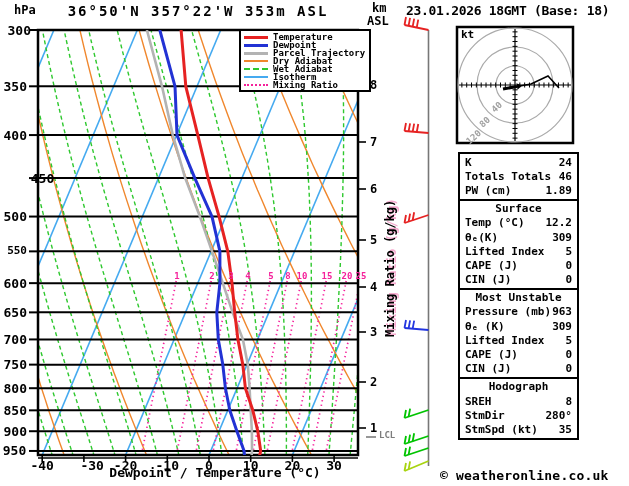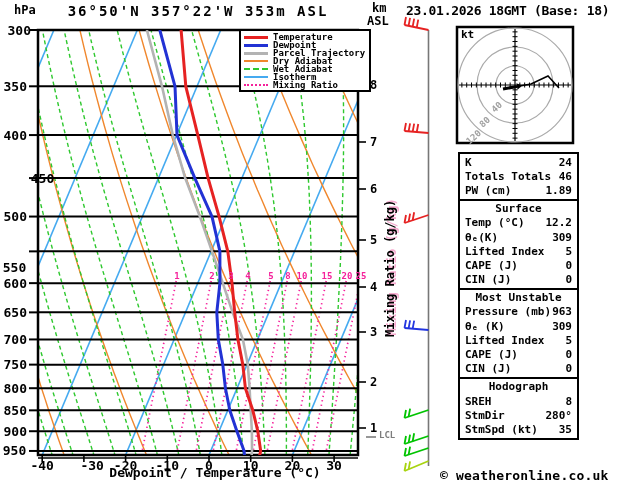--- a/index.html
+++ b/index.html
@@ -365,21 +365,21 @@
           <span class="tval">35</span>
         </div>
       </div>
     </div>
   <div id="labels">
       <div style="left: 6px; top: 23.5px; width: 25px; text-align: right; font-size: 13px;">300</div>
       <div style="left: 2px; top: 79.7958px; width: 25px; text-align: right; font-size: 13px;">350</div>
       <div style="left: 2px; top: 128.561px; width: 25px; text-align: right; font-size: 13px;">400</div>
       <div style="left: 2px; top: 171.576px; width: 25px; text-align: center; font-size: 13px; margin-left: 28px;">450</div>
       <div style="left: 2px; top: 210.054px; width: 25px; text-align: right; font-size: 13px;">500</div>
-      <div style="left: 2px; top: 244.861px; width: 25px; text-align: center; font-size: 13px; margin-top: 16px;">550</div>
+      <div style="left: 2px; top: 244.861px; width: 25px; text-align: right; font-size: 11px;">550</div>
       <div style="left: 2px; top: 276.637px; width: 25px; text-align: right; font-size: 13px;">600</div>
       <div style="left: 2px; top: 305.869px; width: 25px; text-align: right; font-size: 13px;">650</div>
       <div style="left: 2px; top: 332.933px; width: 25px; text-align: right; font-size: 13px;">700</div>
       <div style="left: 2px; top: 358.129px; width: 25px; text-align: right; font-size: 13px;">750</div>
       <div style="left: 2px; top: 381.699px; width: 25px; text-align: right; font-size: 13px;">800</div>
       <div style="left: 2px; top: 403.839px; width: 25px; text-align: right; font-size: 13px;">850</div>
       <div style="left: 2px; top: 424.713px; width: 25px; text-align: right; font-size: 13px;">900</div>
       <div style="left: 2px; top: 444.459px; width: 25px; text-align: center; font-size: 13px;">950</div>
       <div style="left: 22.2px; top: 459px; width: 40px; text-align: center; font-size: 13px;">-40</div>
       <div style="left: 63.9px; top: 459px; width: 40px; text-align: right; font-size: 13px;">-30</div>

